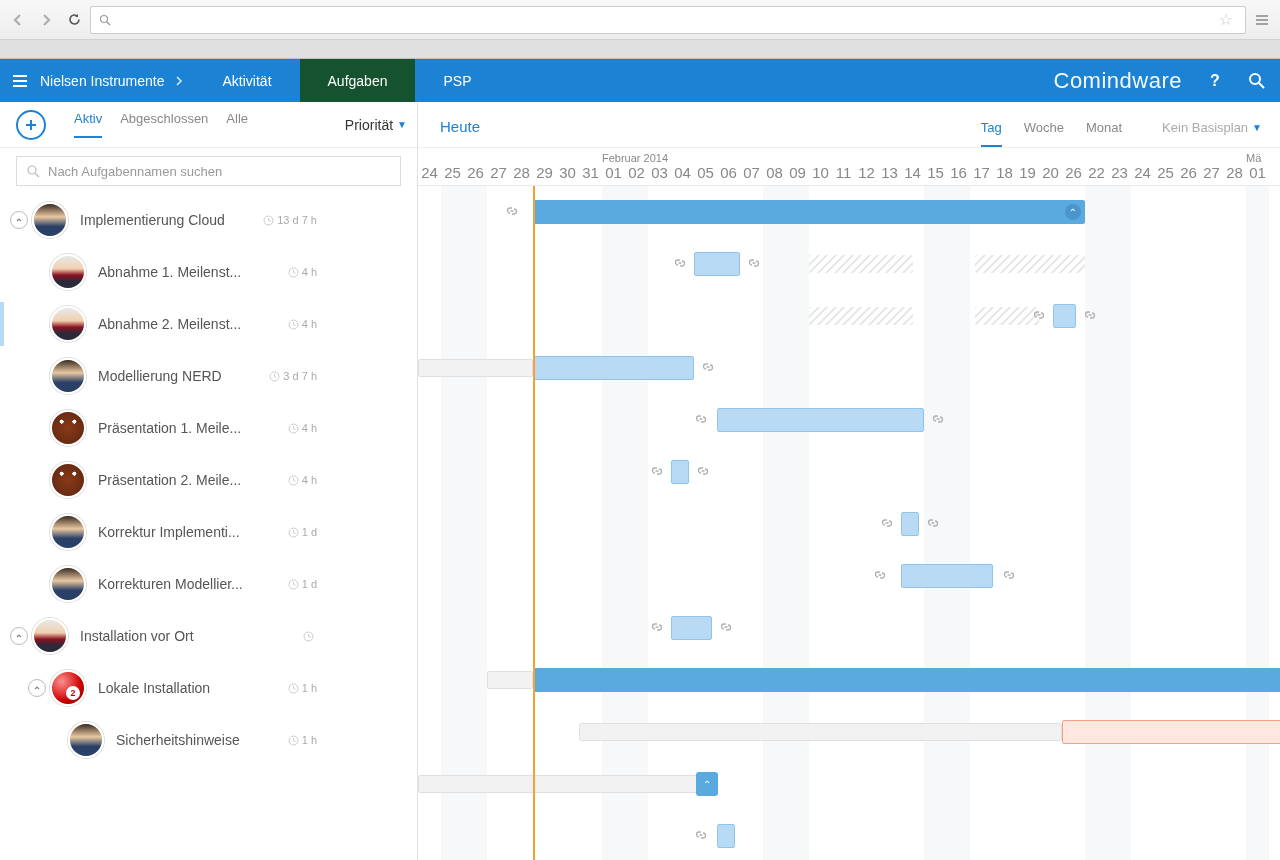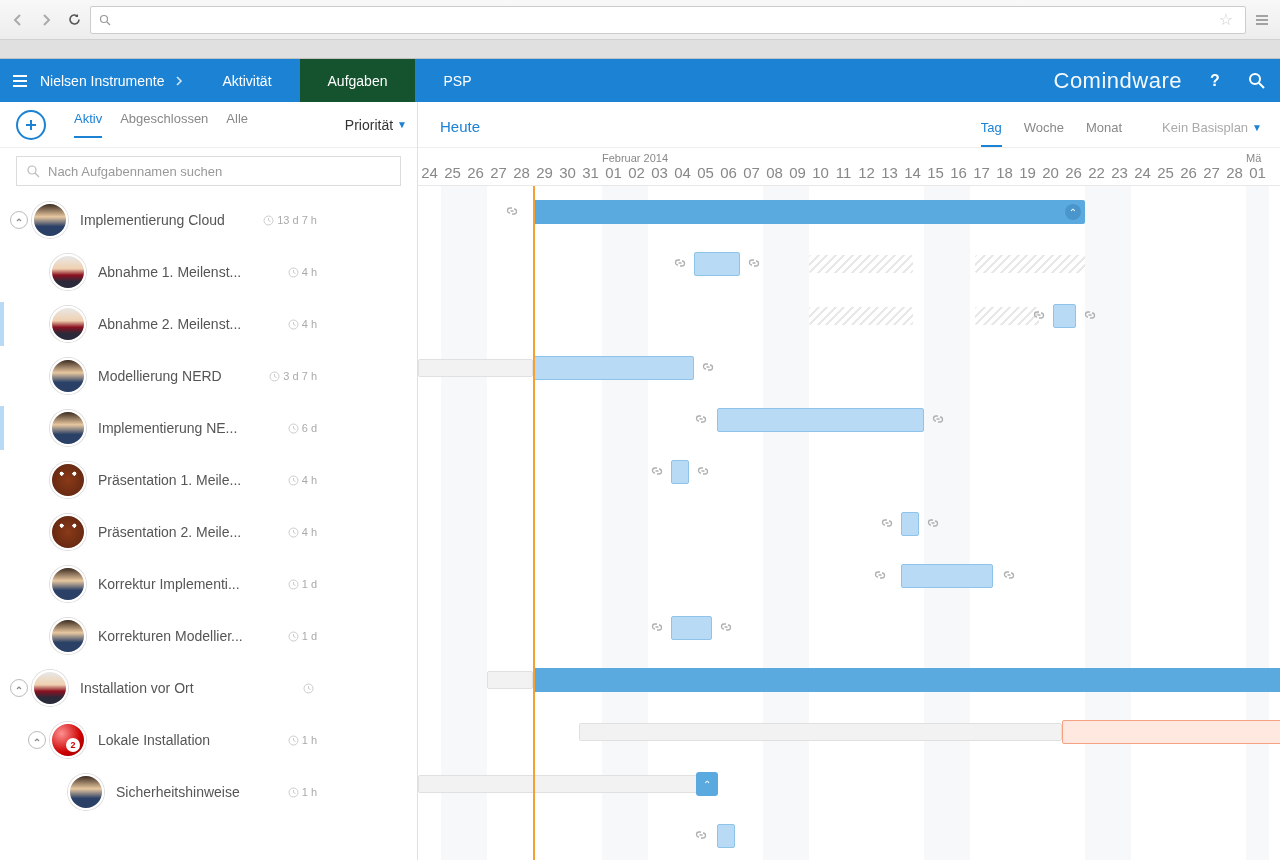--- a/index.html
+++ b/index.html
@@ -245,36 +245,20 @@
           <div class="avatar man1"></div>
           <div class="task-name">Modellierung NERD</div>
           <div class="task-dur">
             <span class="clk">
               <svg width="11" height="11" viewBox="0 0 11 11">
                 <circle cx="5.5" cy="5.5" r="4.5" stroke="#ccc" stroke-width="1" fill="none"></circle>
                 <path d="M5.5 3 V5.5 L7.5 6.5" stroke="#ccc" stroke-width="1" fill="none"></path>
               </svg>
             </span>
             <span>3 d 7 h</span>
-          </div>
-        </div>
-        <div class="task-row">
-          <div class="left-blue-tick"></div>
-          <div class="indent-spacer" style="width: 18px;"></div>
-          <div class="collapse none"></div>
-          <div class="avatar man1"></div>
-          <div class="task-name">Implementierung NE...</div>
-          <div class="task-dur">
-            <span class="clk">
-              <svg width="11" height="11" viewBox="0 0 11 11">
-                <circle cx="5.5" cy="5.5" r="4.5" stroke="#ccc" stroke-width="1" fill="none"></circle>
-                <path d="M5.5 3 V5.5 L7.5 6.5" stroke="#ccc" stroke-width="1" fill="none"></path>
-              </svg>
-            </span>
-            <span>6 d</span>
           </div>
         </div>
         <div class="task-row">
           <div class="indent-spacer" style="width: 18px;"></div>
           <div class="collapse none"></div>
           <div class="avatar bug"></div>
           <div class="task-name">Präsentation 1. Meile...</div>
           <div class="task-dur">
             <span class="clk">
               <svg width="11" height="11" viewBox="0 0 11 11">

